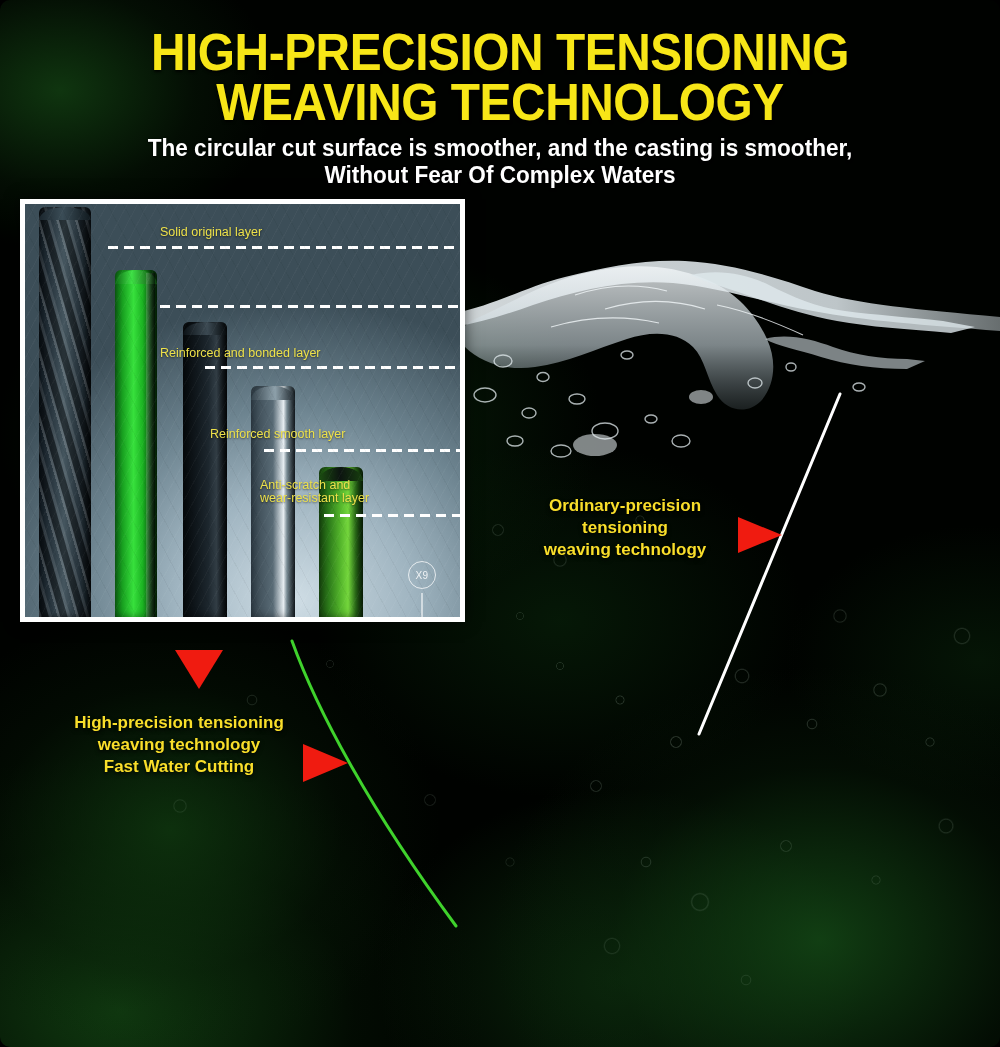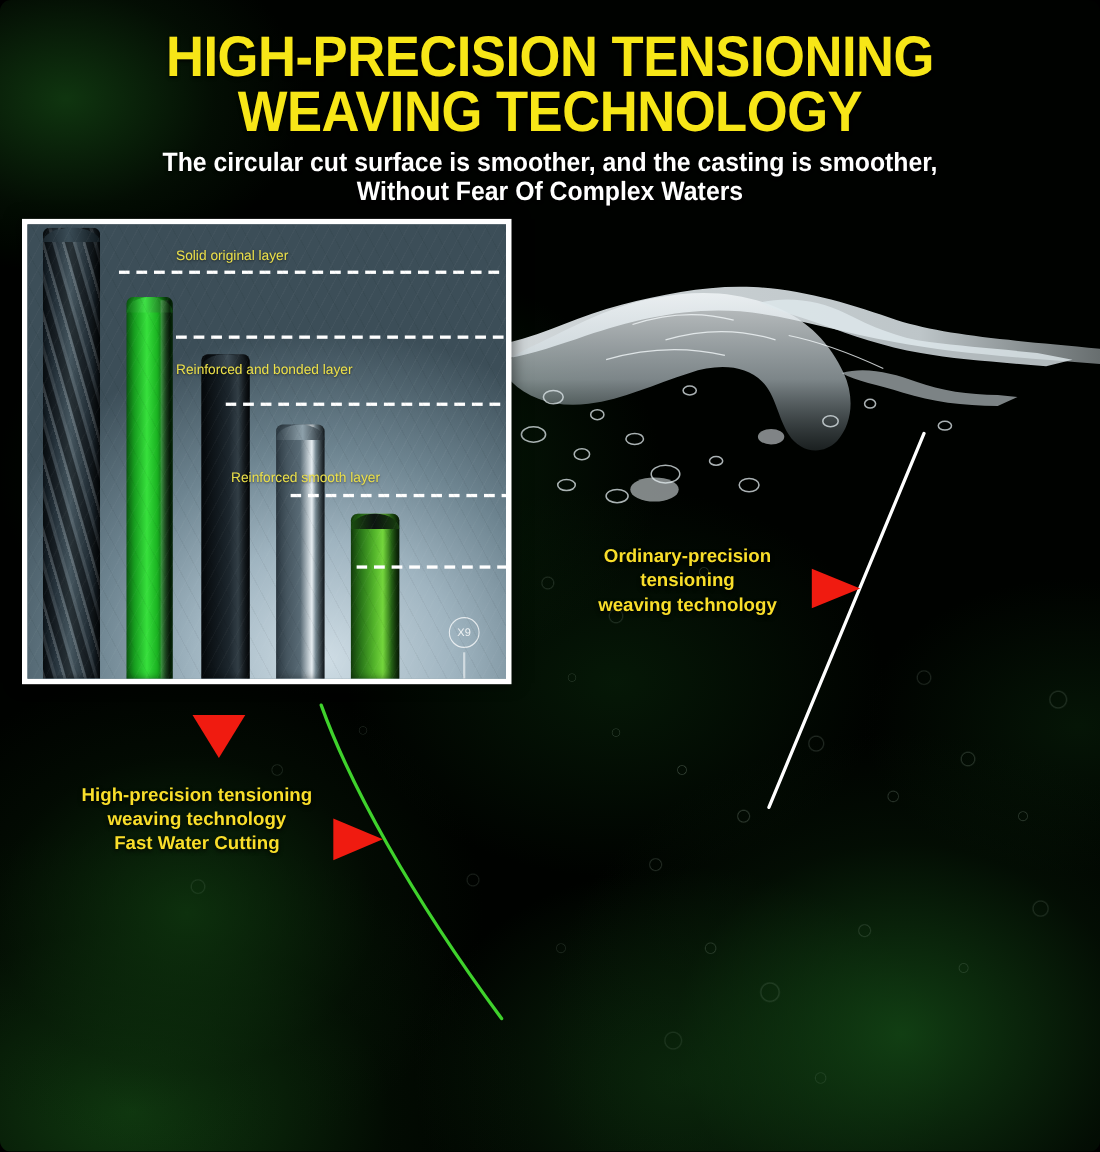--- a/index.html
+++ b/index.html
@@ -379,26 +379,28 @@
       <div class="bar bar-green1"></div>
       <div class="bar bar-dark2"></div>
       <div class="bar bar-grey3"></div>
       <div class="bar bar-green4"></div>
 
       <div class="layer-label" style="top:22px;  width:300px;">Solid original layer</div>
       <div class="dash-line" style="top:42px;  width:352px;"></div>
 
       <div class="dash-line" style="top:101px; width:300px;"></div>
 
-      <div class="layer-label" style="top:126px; width:300px;">Reinforced and bonded  layer</div>
+      <div class="layer-label" style="top:143px; width:300px;">Reinforced and bonded  layer</div>
       <div class="dash-line" style="top:162px; width:255px;"></div>
 
       <div class="layer-label" style="top:224px; width:250px;">Reinforced smooth layer</div>
       <div class="dash-line" style="top:245px; width:196px;"></div>
 
+      <div class="layer-label" style="top:275px; width:200px;">Anti-scratch and
+wear-resistant layer</div>
       <div class="dash-line" style="top:310px; width:136px;"></div>
 
       <div class="x9-stem"></div>
       <div class="x9-badge">X9</div>
     </div>
   </div>
 
   <div class="callout callout-right">Ordinary-precision
 tensioning
 weaving technology</div>

